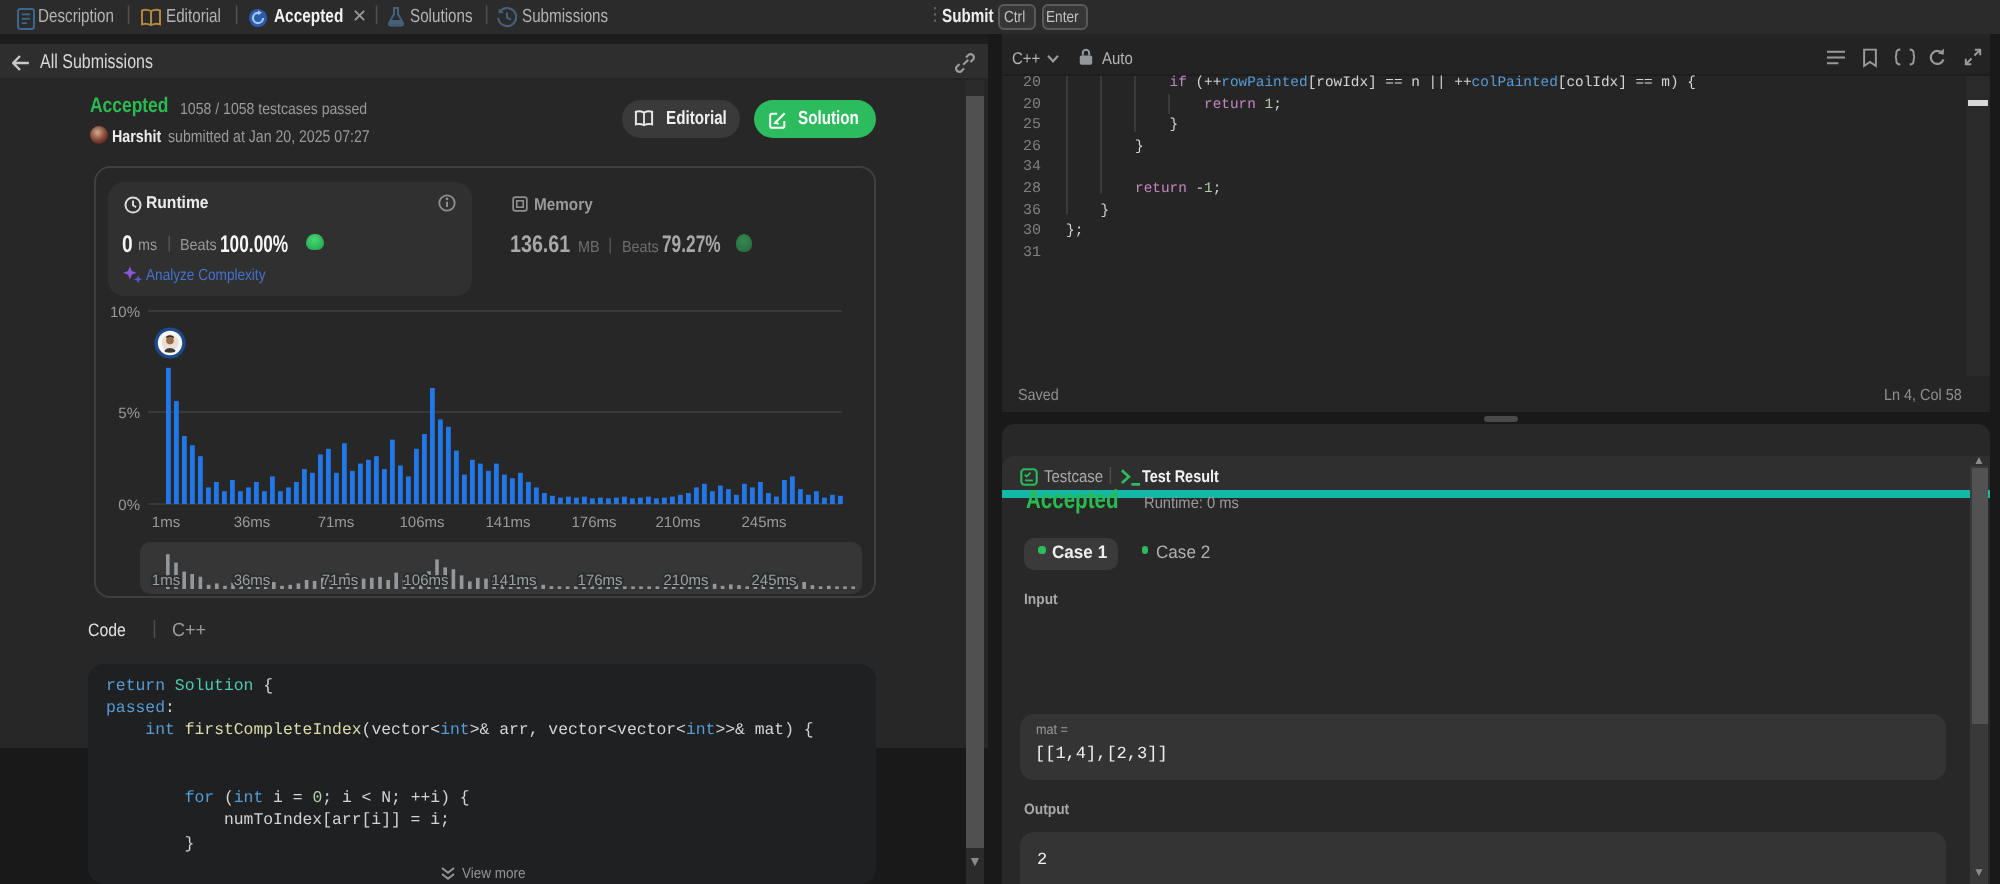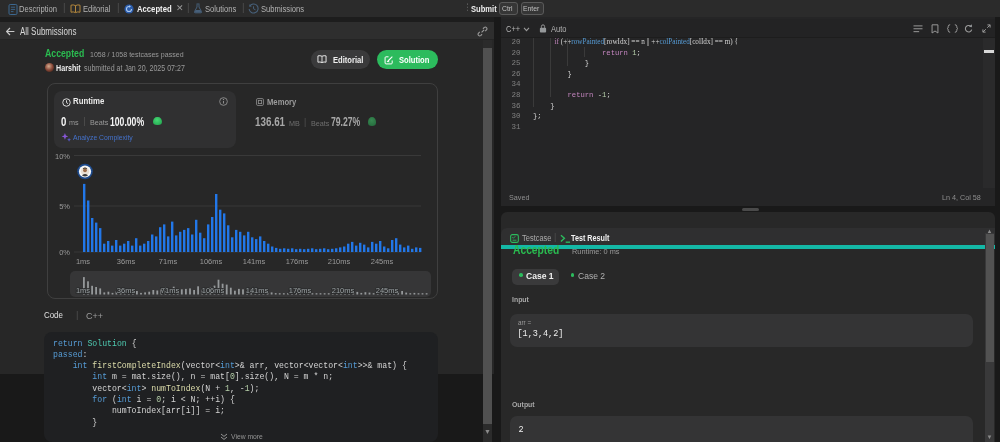--- a/index.html
+++ b/index.html
@@ -334,22 +334,20 @@
     </div>
 
   <span class="abs n" style="left:44px;top:288px;font-size:9px;color:#e0e0e0;transform:scaleX(.88);">Code</span>
   <span class="abs" style="left:76px;top:287px;font-size:9.5px;color:#4e4e4e;">|</span>
   <span class="abs n" style="left:86px;top:287.5px;font-size:9.5px;color:#9b9b9b;transform:scaleX(.95);">C++</span>
 
   <div class="abs" style="left:44px;top:310px;width:394px;height:110px;background:#1f2022;border-radius:8px;overflow:hidden;" id="codeblock">
       <div class="abs mono" style="left:9px;top:6.5px;font-size:8.2px;line-height:10px;white-space:pre;color:#d4d4d4;"><span style="color:#569CD6">return</span> <span style="color:#4EC9B0">Solution</span> {</div>
 <div class="abs mono" style="left:9px;top:17.8px;font-size:8.2px;line-height:10px;white-space:pre;color:#d4d4d4;"><span style="color:#569CD6">passed</span>:</div>
 <div class="abs mono" style="left:9px;top:29.1px;font-size:8.2px;line-height:10px;white-space:pre;color:#d4d4d4;">&nbsp;&nbsp;&nbsp;&nbsp;<span style="color:#569CD6">int</span> <span style="color:#DCDCAA">firstCompleteIndex</span>(vector&lt;<span style="color:#569CD6">int</span>&gt;&amp; arr, vector&lt;vector&lt;<span style="color:#569CD6">int</span>&gt;&gt;&amp; mat) {</div>
-<div class="abs mono" style="left:9px;top:40.4px;font-size:8.2px;line-height:10px;white-space:pre;color:#d4d4d4;">&nbsp;&nbsp;&nbsp;&nbsp;&nbsp;&nbsp;&nbsp;&nbsp;<span style="color:#569CD6">int</span> m = mat.size(), n = mat[<span style="color:#B5CEA8">0</span>].size(), N = m * n;</div>
-<div class="abs mono" style="left:9px;top:51.7px;font-size:8.2px;line-height:10px;white-space:pre;color:#d4d4d4;">&nbsp;&nbsp;&nbsp;&nbsp;&nbsp;&nbsp;&nbsp;&nbsp;vector&lt;<span style="color:#569CD6">int</span>&gt; <span style="color:#DCDCAA">numToIndex</span>(N + <span style="color:#B5CEA8">1</span>, -<span style="color:#B5CEA8">1</span>);</div>
 <div class="abs mono" style="left:9px;top:63.0px;font-size:8.2px;line-height:10px;white-space:pre;color:#d4d4d4;">&nbsp;&nbsp;&nbsp;&nbsp;&nbsp;&nbsp;&nbsp;&nbsp;<span style="color:#569CD6">for</span> (<span style="color:#569CD6">int</span> i = <span style="color:#B5CEA8">0</span>; i &lt; N; ++i) {</div>
 <div class="abs mono" style="left:9px;top:74.3px;font-size:8.2px;line-height:10px;white-space:pre;color:#d4d4d4;">&nbsp;&nbsp;&nbsp;&nbsp;&nbsp;&nbsp;&nbsp;&nbsp;&nbsp;&nbsp;&nbsp;&nbsp;numToIndex[arr[i]] = i;</div>
 <div class="abs mono" style="left:9px;top:85.6px;font-size:8.2px;line-height:10px;white-space:pre;color:#d4d4d4;">&nbsp;&nbsp;&nbsp;&nbsp;&nbsp;&nbsp;&nbsp;&nbsp;}</div>
 <div class="abs" style="left:176px;top:100px;width:60px;">
         <svg style="position:absolute;left:0;top:1px;" width="8" height="8" viewBox="0 0 8 8">
           <path d="M1 1 L4 3.4 L7 1 M1 4 L4 6.4 L7 4" fill="none" stroke="#959595" stroke-width="1"></path>
         </svg>
         <span class="n" style="position:absolute;left:11px;top:0px;font-size:7.5px;color:#959595;transform:scaleX(.9);">View more</span>
       </div>
     </div>
@@ -394,21 +392,21 @@
   <div id="editor" class="abs" style="left:0;top:21px;width:494px;height:150px;">
       <div class="abs mono" style="left:0;top:-1.1px;width:19.5px;text-align:right;font-size:7.5px;line-height:10.2px;color:#808080;">20</div>
 <div class="abs mono" style="left:0;top:9.5px;width:19.5px;text-align:right;font-size:7.5px;line-height:10.2px;color:#808080;">20</div>
 <div class="abs mono" style="left:0;top:20.2px;width:19.5px;text-align:right;font-size:7.5px;line-height:10.2px;color:#808080;">25</div>
 <div class="abs mono" style="left:0;top:30.8px;width:19.5px;text-align:right;font-size:7.5px;line-height:10.2px;color:#808080;">26</div>
 <div class="abs mono" style="left:0;top:41.4px;width:19.5px;text-align:right;font-size:7.5px;line-height:10.2px;color:#808080;">34</div>
 <div class="abs mono" style="left:0;top:52.1px;width:19.5px;text-align:right;font-size:7.5px;line-height:10.2px;color:#808080;">28</div>
 <div class="abs mono" style="left:0;top:62.7px;width:19.5px;text-align:right;font-size:7.5px;line-height:10.2px;color:#808080;">36</div>
 <div class="abs mono" style="left:0;top:73.3px;width:19.5px;text-align:right;font-size:7.5px;line-height:10.2px;color:#808080;">30</div>
 <div class="abs mono" style="left:0;top:83.9px;width:19.5px;text-align:right;font-size:7.5px;line-height:10.2px;color:#808080;">31</div>
-<div class="abs mono" style="left:32px;top:-1.1px;font-size:7.2px;line-height:10.2px;white-space:pre;color:#d4d4d4;font-family:Liberation Serif, serif;">&nbsp;&nbsp;&nbsp;&nbsp;&nbsp;&nbsp;&nbsp;&nbsp;&nbsp;&nbsp;&nbsp;&nbsp;<span style="color:#C586C0">if</span> (++<span style="color:#569CD6">rowPainted</span>[rowIdx] == n || ++<span style="color:#569CD6">colPainted</span>[colIdx] == m) <span style="color:#d4d4d4">{</span></div>
+<div class="abs mono" style="left:32px;top:-1.1px;font-size:7.2px;line-height:10.2px;white-space:pre;color:#d4d4d4;">&nbsp;&nbsp;&nbsp;&nbsp;&nbsp;&nbsp;&nbsp;&nbsp;&nbsp;&nbsp;&nbsp;&nbsp;<span style="color:#C586C0">if</span> (++<span style="color:#569CD6">rowPainted</span>[rowIdx] == n || ++<span style="color:#569CD6">colPainted</span>[colIdx] == m) <span style="color:#d4d4d4">{</span></div>
 <div class="abs mono" style="left:32px;top:9.5px;font-size:7.2px;line-height:10.2px;white-space:pre;color:#d4d4d4;">&nbsp;&nbsp;&nbsp;&nbsp;&nbsp;&nbsp;&nbsp;&nbsp;&nbsp;&nbsp;&nbsp;&nbsp;&nbsp;&nbsp;&nbsp;&nbsp;<span style="color:#C586C0">return</span> <span style="color:#B5CEA8">1</span>;</div>
 <div class="abs mono" style="left:32px;top:20.2px;font-size:7.2px;line-height:10.2px;white-space:pre;color:#d4d4d4;">&nbsp;&nbsp;&nbsp;&nbsp;&nbsp;&nbsp;&nbsp;&nbsp;&nbsp;&nbsp;&nbsp;&nbsp;<span style="color:#d4d4d4">}</span></div>
 <div class="abs mono" style="left:32px;top:30.8px;font-size:7.2px;line-height:10.2px;white-space:pre;color:#d4d4d4;">&nbsp;&nbsp;&nbsp;&nbsp;&nbsp;&nbsp;&nbsp;&nbsp;<span style="color:#d4d4d4">}</span></div>
 <div class="abs mono" style="left:32px;top:52.1px;font-size:7.2px;line-height:10.2px;white-space:pre;color:#d4d4d4;">&nbsp;&nbsp;&nbsp;&nbsp;&nbsp;&nbsp;&nbsp;&nbsp;<span style="color:#C586C0">return</span> -<span style="color:#B5CEA8">1</span>;</div>
 <div class="abs mono" style="left:32px;top:62.7px;font-size:7.2px;line-height:10.2px;white-space:pre;color:#d4d4d4;">&nbsp;&nbsp;&nbsp;&nbsp;<span style="color:#d4d4d4">}</span></div>
 <div class="abs mono" style="left:32px;top:73.3px;font-size:7.2px;line-height:10.2px;white-space:pre;color:#d4d4d4;"><span style="color:#d4d4d4">};</span></div>
 <div class="abs" style="left:32px;top:0px;width:1px;height:69px;background:#3a3a3a;"></div>
 <div class="abs" style="left:49px;top:0px;width:1px;height:59px;background:#3a3a3a;"></div>
 <div class="abs" style="left:66px;top:0px;width:1px;height:28px;background:#3a3a3a;"></div>
 <div class="abs" style="left:83px;top:9px;width:1px;height:10px;background:#3a3a3a;"></div>
@@ -446,23 +444,23 @@
 
   <div class="abs" style="left:11px;top:56.5px;width:47px;height:16px;background:#3a3a3b;border-radius:5px;">
     <div class="abs" style="left:7px;top:4.5px;width:3.5px;height:3.5px;border-radius:50%;background:#2cbb5d;"></div>
     <span class="abs n" style="left:13.5px;top:2px;font-size:9px;font-weight:bold;color:#f0f0f0;transform:scaleX(.95);">Case 1</span>
   </div>
   <div class="abs" style="left:69.5px;top:61px;width:3.5px;height:3.5px;border-radius:50%;background:#2cbb5d;"></div>
   <span class="abs n" style="left:76.5px;top:58.5px;font-size:9px;color:#b0b0b0;transform:scaleX(.95);">Case 2</span>
 
   <span class="abs n" style="left:11px;top:83px;font-size:7.5px;font-weight:bold;color:#a8a8a8;transform:scaleX(.92);">Input</span>
 
-  <div class="abs" style="left:9px;top:101.5px;width:463px;height:33.5px;background:#343435;border-radius:7px;">
-    <span class="abs n" style="left:8px;top:5px;font-size:7px;color:#9a9a9a;transform:scaleX(.9);">arr =</span>
-    <span class="abs mono" style="left:7.5px;top:15.5px;font-size:8.5px;color:#f0f0f0;">[1,3,4,2]</span>
+  <div class="abs" style="left:9px;top:144.5px;width:463px;height:33.5px;background:#343435;border-radius:7px;">
+    <span class="abs n" style="left:8px;top:5px;font-size:7px;color:#9a9a9a;transform:scaleX(.9);">mat =</span>
+    <span class="abs mono" style="left:7.5px;top:15.5px;font-size:8.5px;color:#f0f0f0;">[[1,4],[2,3]]</span>
   </div>
 
   <span class="abs n" style="left:11px;top:188px;font-size:7.5px;font-weight:bold;color:#a8a8a8;transform:scaleX(.92);">Output</span>
   <div class="abs" style="left:9px;top:203.5px;width:463px;height:26.5px;background:#343435;border-radius:7px 7px 0 0;">
     <span class="abs mono" style="left:8.5px;top:9px;font-size:8.5px;color:#f0f0f0;">2</span>
   </div>
 
   <div class="abs" style="left:484px;top:21px;width:9px;height:209px;background:#39393a;"></div>
   <div class="abs" style="left:484px;top:13px;width:9px;height:12px;color:#8a8a8a;font-size:6px;text-align:center;line-height:12px;">▲</div>
   <div class="abs" style="left:484.5px;top:22px;width:8px;height:128px;background:#525252;"></div>

